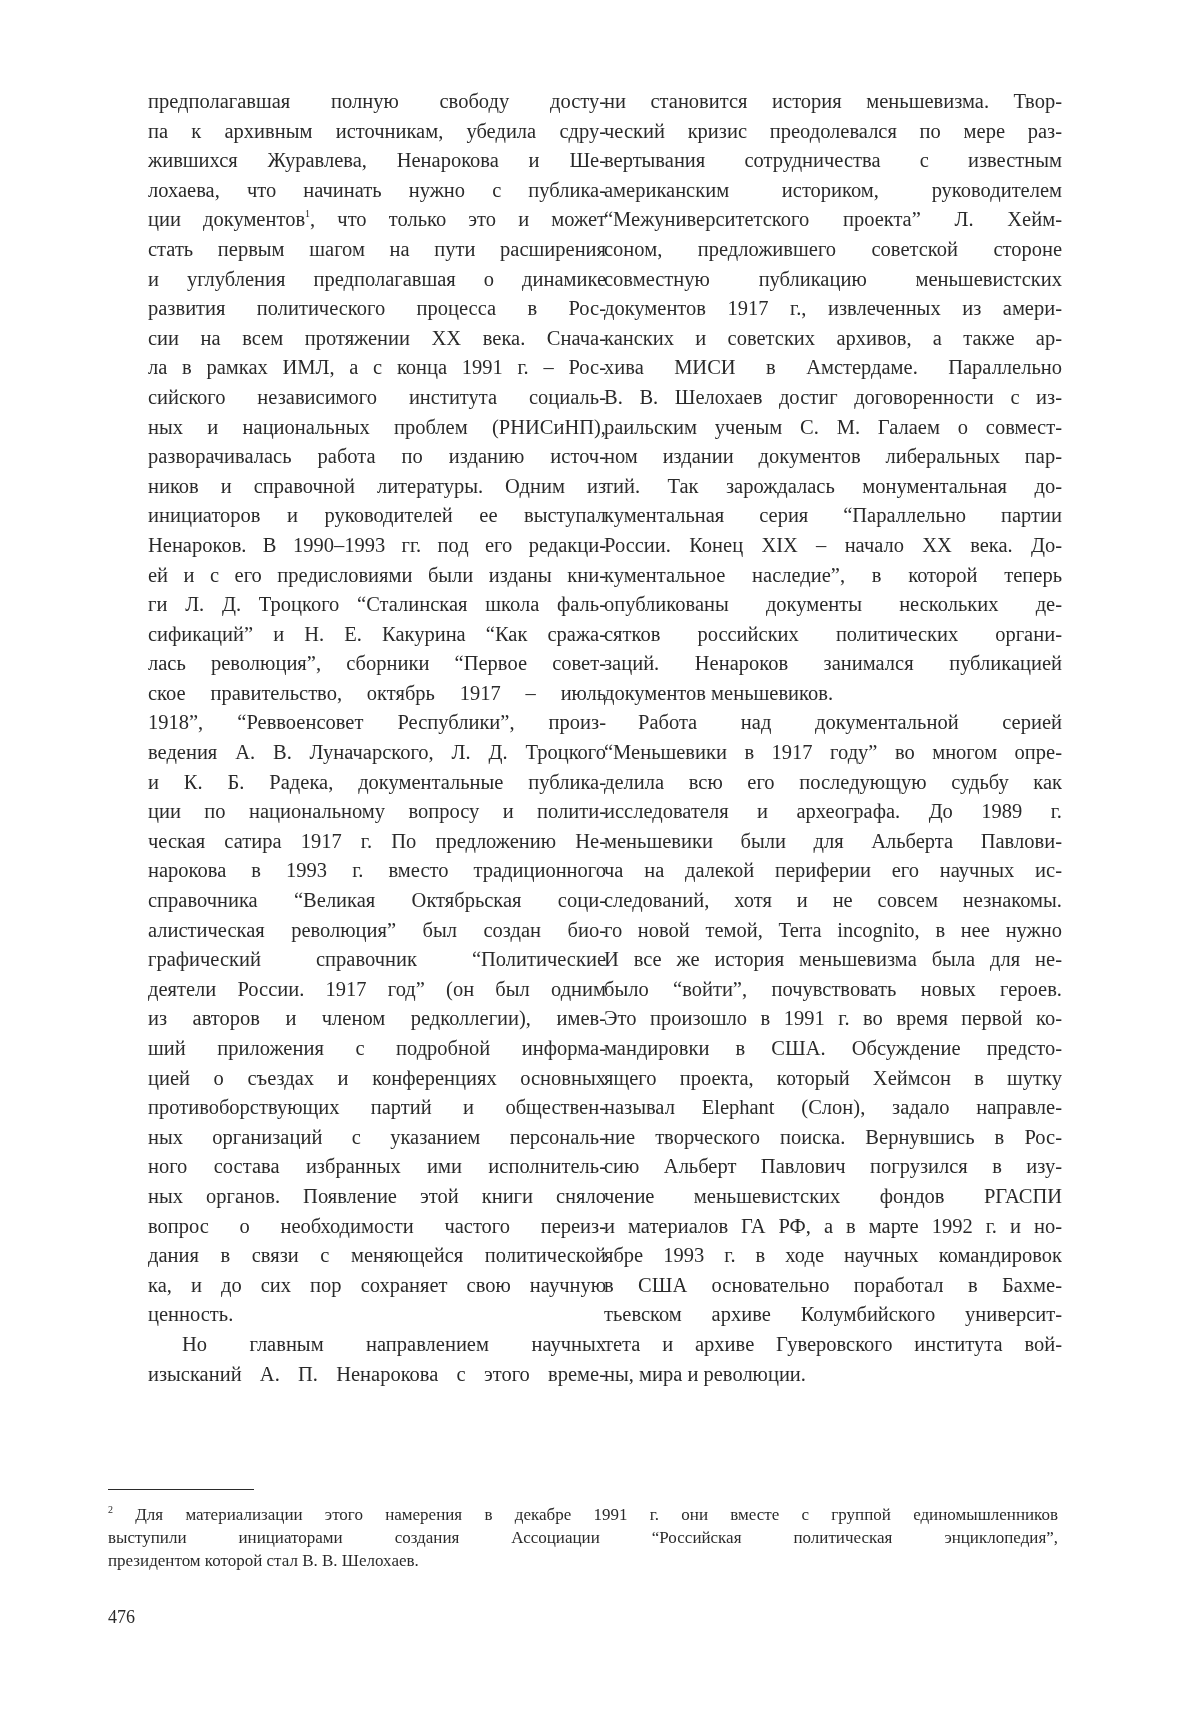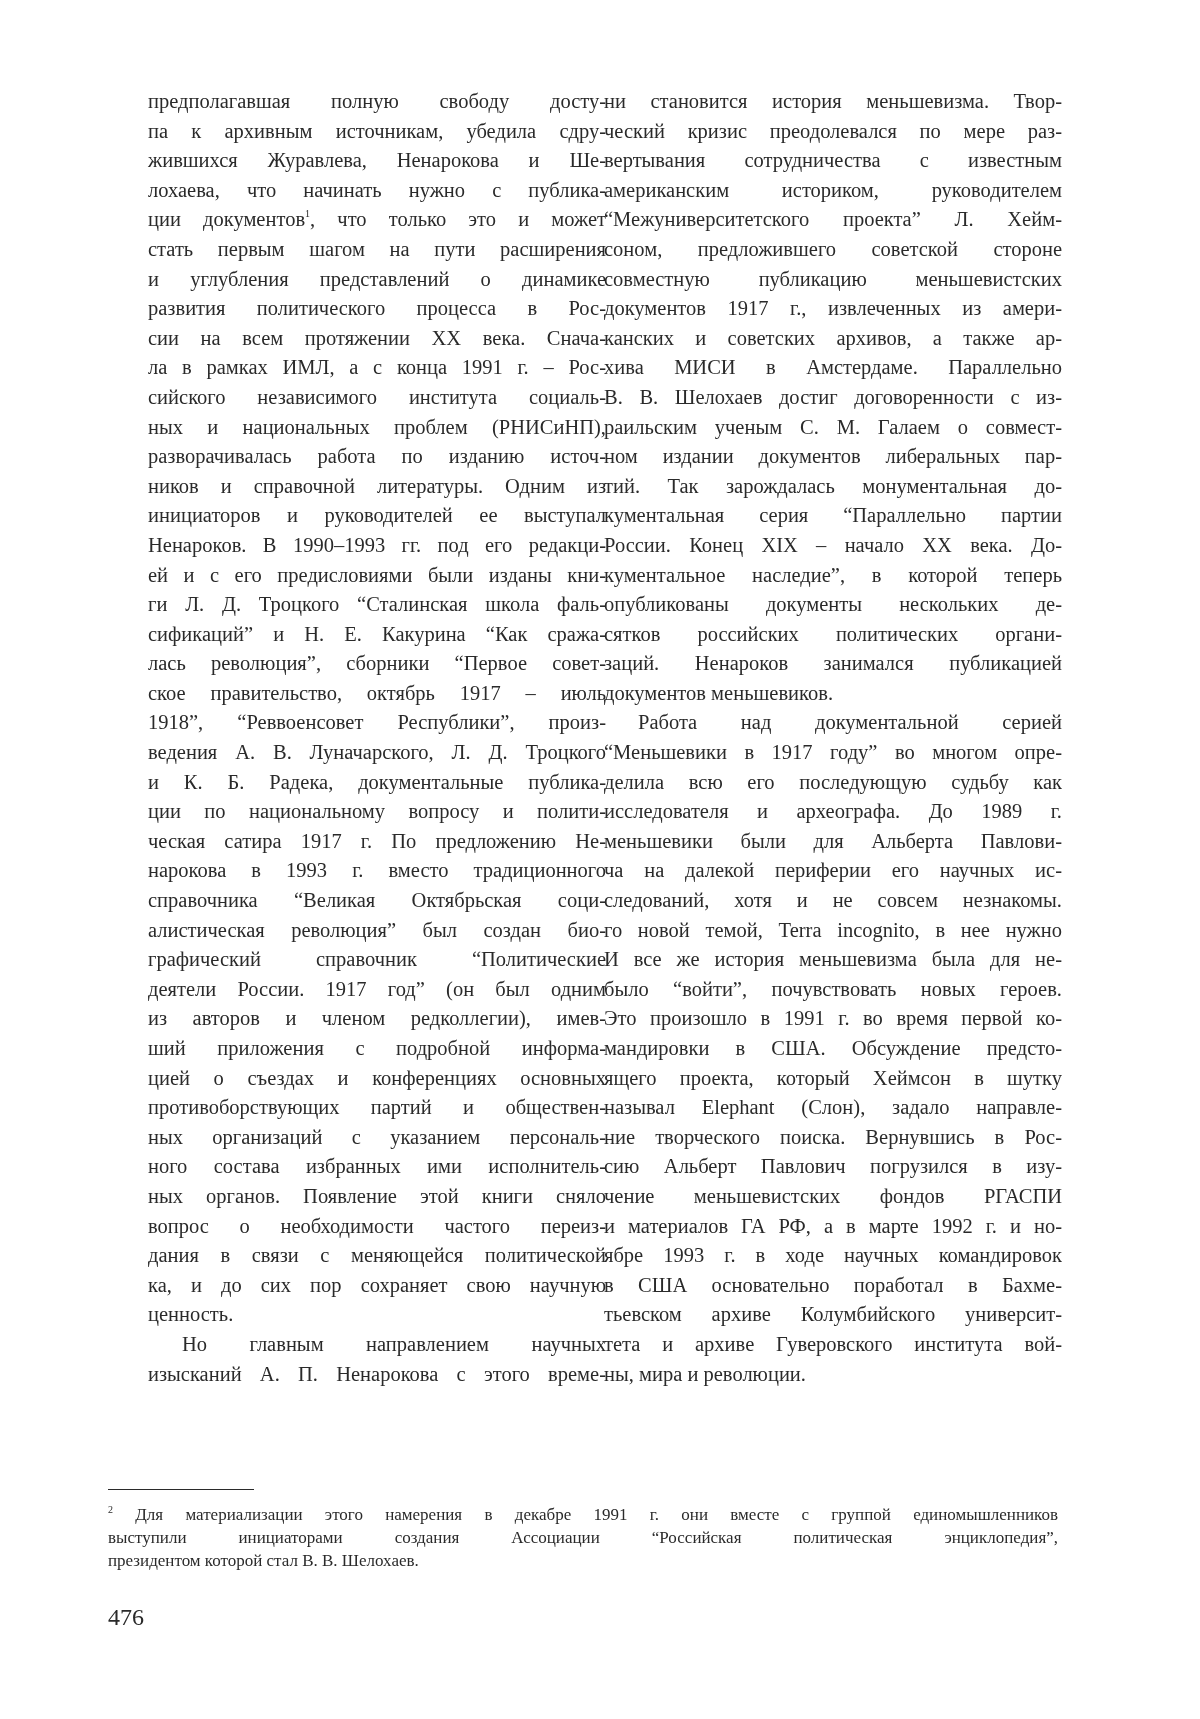--- a/index.html
+++ b/index.html
@@ -74,37 +74,37 @@
     .fn-line.last { text-align-last: left; }
     .fn-line sup {
       font-size: 10px;
       vertical-align: 7px;
       line-height: 0;
     }
     .page-number {
       position: absolute;
       left: 108px;
       top: 1606px;
-      font-size: 24px;
+      font-size: 18px;
       line-height: 22px;
     }
   </style>
 </head>
 <body>
 
 <div class="page">
 
   <div class="column col-left">
     <span class="line">предполагавшая полную свободу досту-</span>
     <span class="line">па к архивным источникам, убедила сдру-</span>
     <span class="line">жившихся Журавлева, Ненарокова и Ше-</span>
     <span class="line">лохаева, что начинать нужно с публика-</span>
     <span class="line"><span>ции документов</span><sup class="fnref">1</sup><span>, что только это и может</span></span>
     <span class="line">стать первым шагом на пути расширения</span>
-    <span class="line">и углубления представлений о динамике</span>
+    <span class="line">и углубления предполагавшая о динамике</span>
     <span class="line">развития политического процесса в Рос-</span>
     <span class="line">сии на всем протяжении XX века. Снача-</span>
     <span class="line">ла в рамках ИМЛ, а с конца 1991 г. – Рос-</span>
     <span class="line">сийского независимого института социаль-</span>
     <span class="line">ных и национальных проблем (РНИСиНП),</span>
     <span class="line">разворачивалась работа по изданию источ-</span>
     <span class="line">ников и справочной литературы. Одним из</span>
     <span class="line">инициаторов и руководителей ее выступал</span>
     <span class="line">Ненароков. В 1990–1993 гг. под его редакци-</span>
     <span class="line">ей и с его предисловиями были изданы кни-</span>

